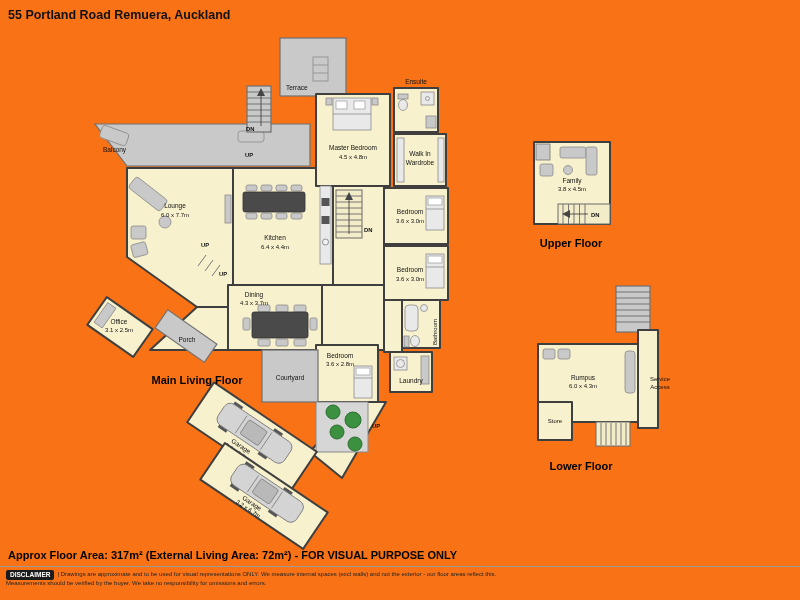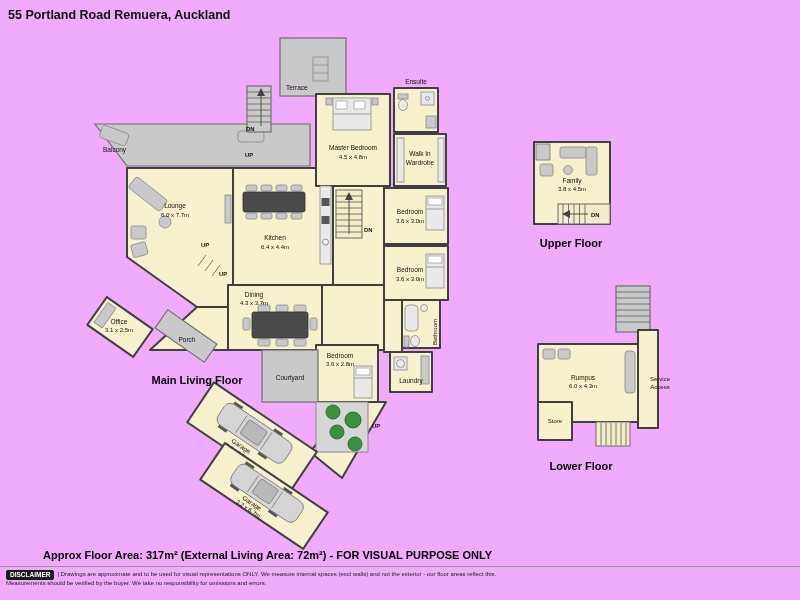--- a/index.html
+++ b/index.html
@@ -1,36 +1,36 @@
 <!DOCTYPE html>
 <html><head>
 <meta charset="utf-8">
 <style>
   html,body{margin:0;padding:0;width:800px;height:600px;background:#ffffff;overflow:hidden;
             font-family:"Liberation Sans",sans-serif;}
-  .page{position:relative;width:800px;height:600px;background:#f0abfc;}
+  .page{position:relative;width:800px;height:600px;background:#f97316;}
   .title{position:absolute;top:8px;left:8px;font-size:12.5px;font-weight:bold;color:#111;}
   svg{position:absolute;top:0;left:0;}
   text{font-family:"Liberation Sans",sans-serif;}
   .outdoor{fill:#c9c9c9;stroke:#707070;stroke-width:1.2;}
   .room{fill:#f8f1cd;stroke:#3f3f3f;stroke-width:2;stroke-linejoin:round;}
   .innerstair{fill:#f3ecc9;stroke:#6b6b6b;stroke-width:1;}
   .icon{fill:#c9c9c9;stroke:#8a8a8a;stroke-width:0.8;}
   .icon-lt{fill:#e9e9e9;stroke:#8a8a8a;stroke-width:0.8;}
   .icon-dark{fill:#4a4a4a;stroke:#333;stroke-width:0.8;}
   .rung{stroke:#6b6b6b;stroke-width:0.9;}
   .rl{font-size:6.5px;fill:#111;}
   .rd{font-size:6px;fill:#111;}
   .ud{font-size:5.8px;font-weight:bold;fill:#111;}
   .fl{font-size:11px;font-weight:bold;fill:#000;}
   .mid{text-anchor:middle;}
   .arrow{stroke:#444;stroke-width:0.9;fill:none;}
   .ah{fill:#444;stroke:none;}
   .tree{fill:#3c9140;stroke:#2a6e2e;stroke-width:1;}
-  .area-line{position:absolute;left:8px;top:549px;font-size:11px;font-weight:bold;color:#000;white-space:nowrap;margin-left:35px;}
+  .area-line{position:absolute;left:8px;top:549px;font-size:11px;font-weight:bold;color:#000;white-space:nowrap;}
   .footer-rule{position:absolute;left:0;top:566px;width:800px;border-top:1px solid #9a9a9a;}
   .disclaimer{position:absolute;left:6px;top:570px;font-size:6px;line-height:7.5px;color:#222;width:790px;}
   .badge{display:inline-block;background:#1b1b1b;color:#fff;font-weight:bold;font-size:6.5px;
          padding:1px 4px;border-radius:2px;margin-right:3px;vertical-align:middle;}
 </style>
 </head>
 <body>
 
 <div class="page">
 

